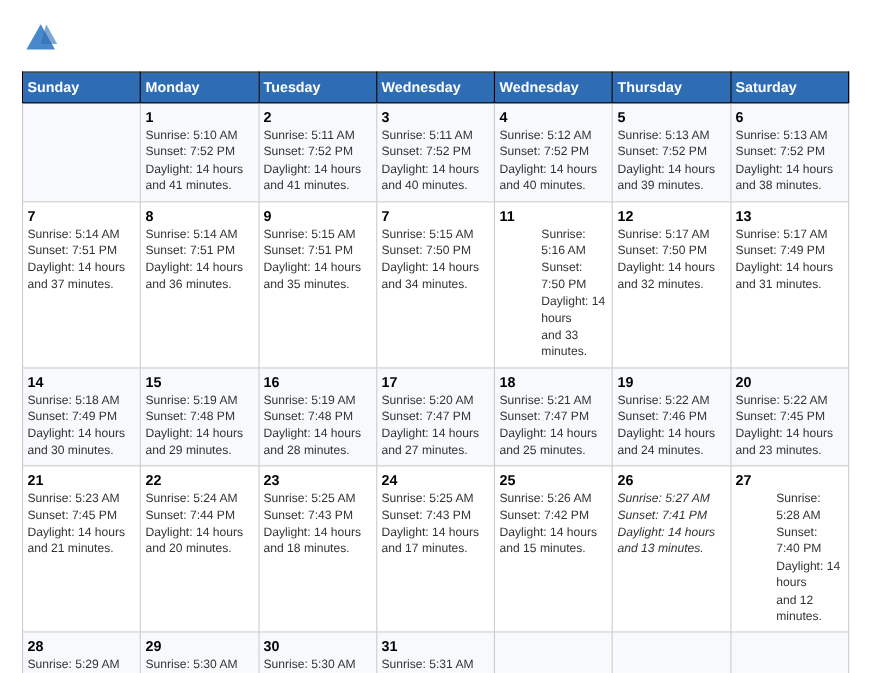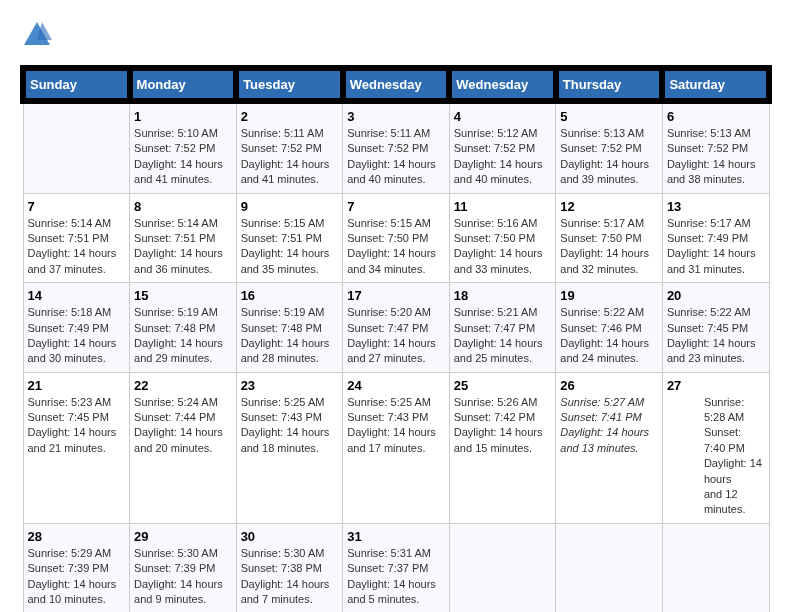--- a/index.html
+++ b/index.html
@@ -52,21 +52,21 @@
       border-collapse: collapse;
       font-size: 11px;
     }
     thead tr th {
       background-color: #2e6db4;
       color: #fff;
       padding: 6px 4px;
       text-align: left;
       font-size: 13px;
       font-weight: bold;
-      border: 6px solid #000000;
+      border: 1px solid #000000;
     }
     tbody tr td {
       border: 1px solid #ccc;
       padding: 5px 4px;
       vertical-align: top;
       width: 14.28%;
     }
     tbody tr:nth-child(odd) {
       background-color: #f7f9fc;
     }
@@ -187,21 +187,21 @@
         </td>
         <td>
           <span class="day-num">7</span>
           <div class="day-detail" style="white-space: pre-line;">Sunrise: 5:15 AM
 Sunset: 7:50 PM
 Daylight: 14 hours
 and 34 minutes.</div>
         </td>
         <td>
           <span class="day-num">11</span>
-          <div class="day-detail" style="white-space: pre-line;">Sunrise: 5:16 AM
+          <div class="day-detail" style="white-space: pre-line; margin-left: 38px;">Sunrise: 5:16 AM
 Sunset: 7:50 PM
 Daylight: 14 hours
 and 33 minutes.</div>
         </td>
         <td>
           <span class="day-num">12</span>
           <div class="day-detail" style="white-space: pre-line;">Sunrise: 5:17 AM
 Sunset: 7:50 PM
 Daylight: 14 hours
 and 32 minutes.</div>

